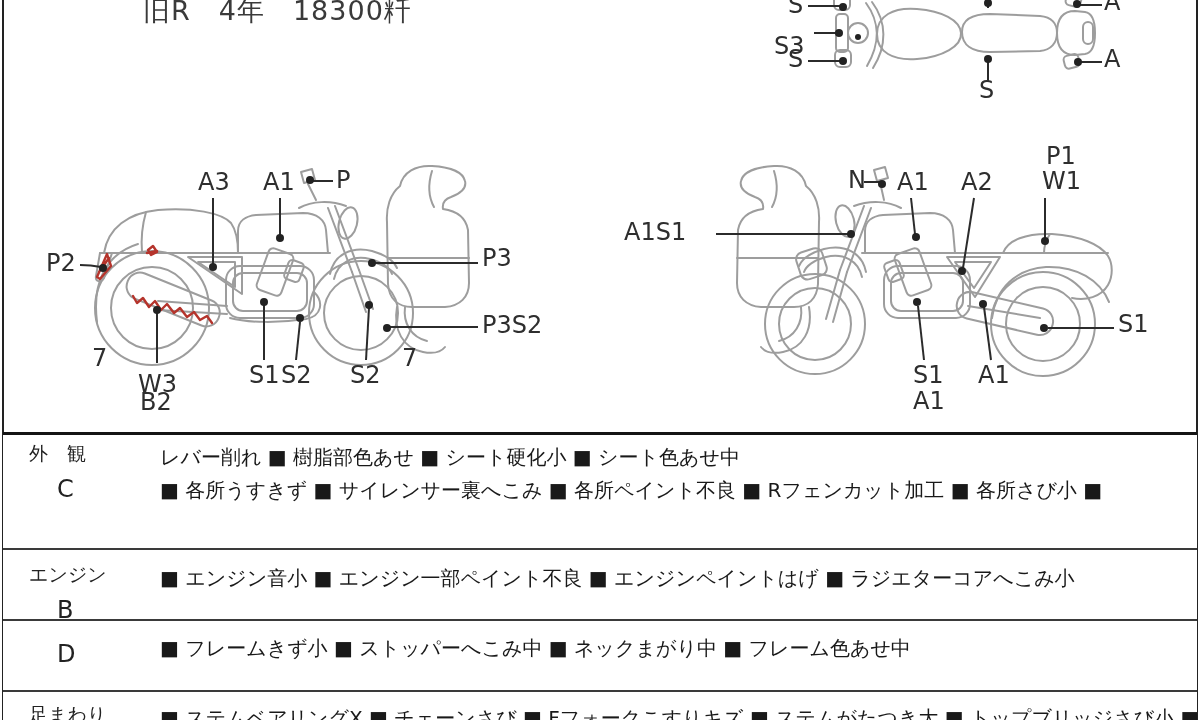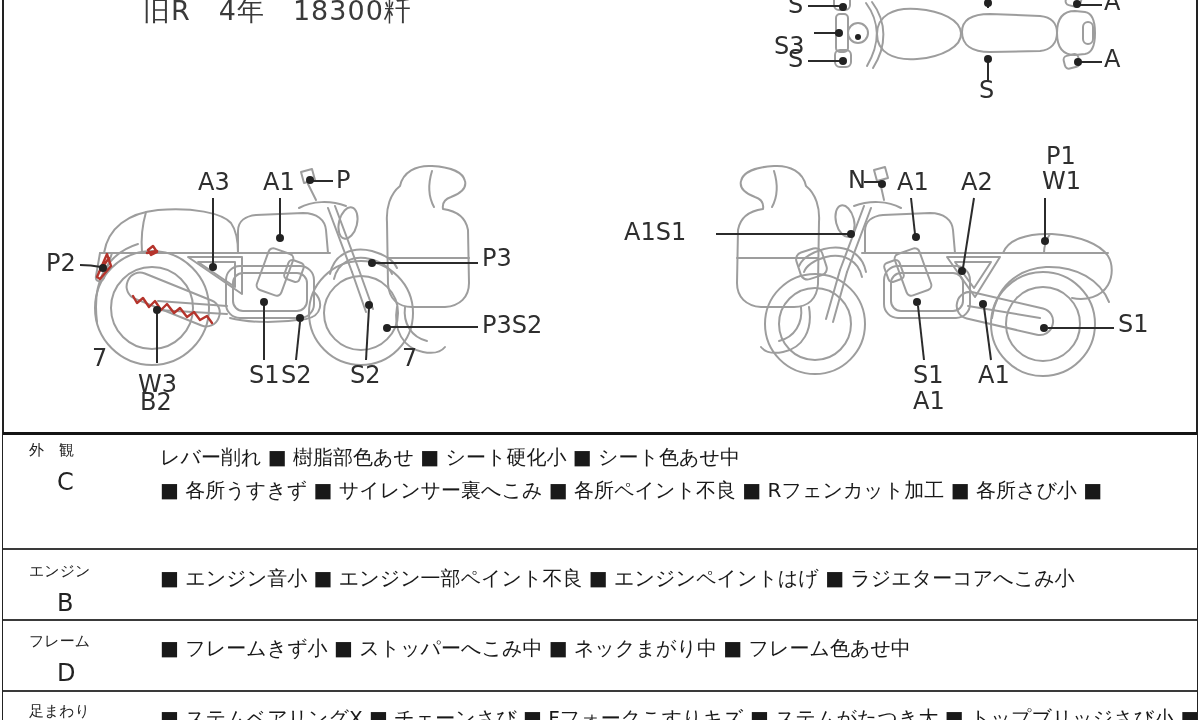--- a/index.html
+++ b/index.html
@@ -23,21 +23,21 @@
     white-space:nowrap;letter-spacing:1px;
   }
   
   .ctable{
     position:absolute;left:3px;right:3px;top:432px;bottom:0;
     border-top:3px solid #141414;background:#fff;
   }
   .crow{display:flex;box-sizing:border-box;}
   .crow + .crow{border-top:2px solid #3a3a3a;}
   .crow .side{width:157px;flex:0 0 157px;box-sizing:border-box;}
-  .cat{font-size:15px;color:#222;padding-left:26px;white-space:nowrap;}
+  .cat{font-size:19px;color:#222;padding-left:26px;white-space:nowrap;}
   .grade{font-size:24px;color:#222;padding-left:54px;margin-top:8px;}
   .cbody{flex:1;min-width:0;overflow:hidden;}
   .cline{font-size:20px;line-height:33px;color:#191919;white-space:nowrap;}
   .r1{height:113px;padding-top:6px;}
   .r2{height:71px;padding-top:12px;}
   .r3{height:71px;padding-top:11px;}
   .r4{height:40px;padding-top:10px;}
 </style>
 </head>
 <body>
@@ -263,21 +263,20 @@
         <div class="cat">エンジン</div>
         <div class="grade">B</div>
       </div>
       <div class="cbody">
         <div class="cline">■ エンジン音小 ■ エンジン一部ペイント不良 ■ エンジンペイントはげ ■ ラジエターコアへこみ小</div>
       </div>
     </div>
 
     <div class="crow r3">
       <div class="side">
-        <div class="cat">フレーム</div>
         <div class="grade">D</div>
       </div>
       <div class="cbody">
         <div class="cline">■ フレームきず小 ■ ストッパーへこみ中 ■ ネックまがり中 ■ フレーム色あせ中</div>
       </div>
     </div>
 
     <div class="crow r4">
       <div class="side">
         <div class="cat">足まわり</div>

